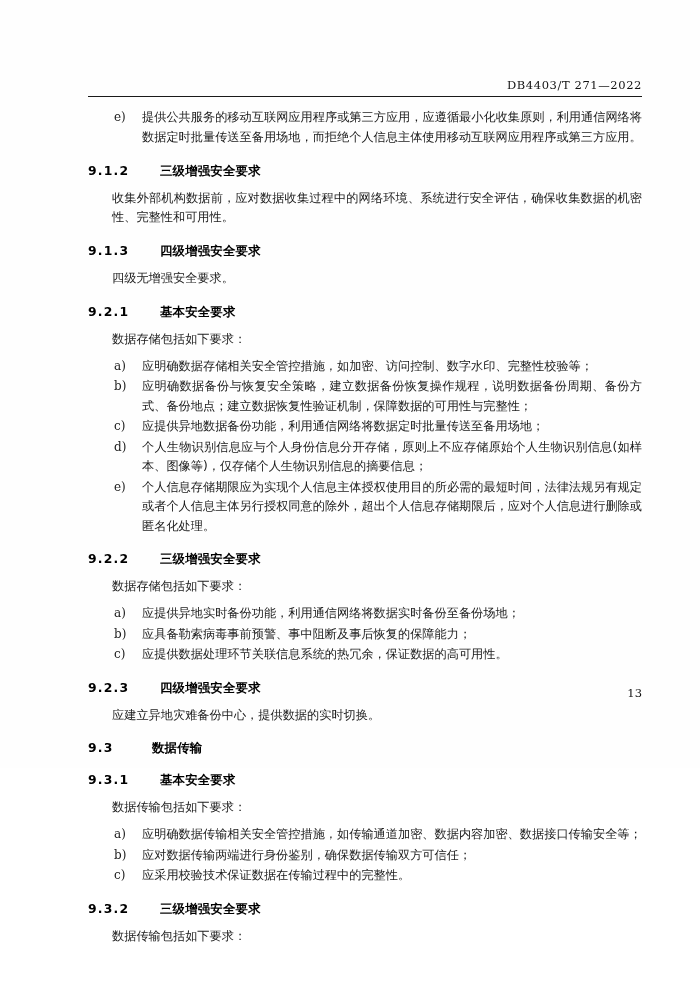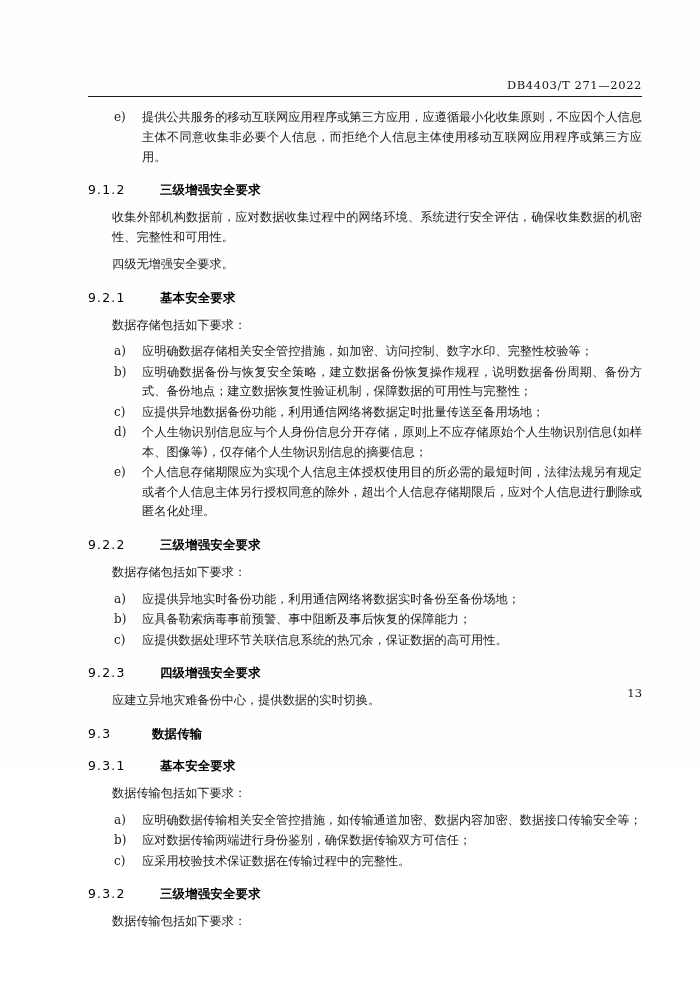--- a/index.html
+++ b/index.html
@@ -57,21 +57,21 @@
     font-size: 12.4px;
     font-weight: bold;
     color: #000;
     margin: 15px 0 9px 0;
     letter-spacing: 0.2px;
   }
   .heading .num {
     display: inline-block;
     min-width: 52px;
     letter-spacing: 1.2px;
-    font-weight: normal;
+    font-weight: bold;
   }
   .heading.level2 .num {
     min-width: 44px;
   }
   .heading .ttl {
     margin-left: 20px;
   }
   .para {
     font-size: 12.2px;
     line-height: 1.62;
@@ -132,26 +132,27 @@
 
 <div class="page">
 
   <div class="header">DB4403/T 271—2022</div>
   <div class="rule"></div>
 
   <div class="content">
 
     <div class="top-item">
       <span class="marker">e)</span>
-      <span class="text">提供公共服务的移动互联网应用程序或第三方应用，应遵循最小化收集原则，不应因个人信息主体不同意收集非必要个人信息，而拒绝个人信息主体使用移动互联网应用程序或第三方应用。</span>
+      <span class="text">提供公共服务的移动互联网应用程序或第三方应用，应遵循最小化收集原则，利用通信网络将数据定时批量传送至备用场地，而拒绝个人信息主体使用移动互联网应用程序或第三方应用。</span>
     </div>
 
     <div id="sections">
         <div class="heading"><span class="num">9.1.2</span><span class="ttl">三级增强安全要求</span></div>
         <div class="para indent">收集外部机构数据前，应对数据收集过程中的网络环境、系统进行安全评估，确保收集数据的机密性、完整性和可用性。</div>
+        <div class="heading"><span class="num">9.1.3</span><span class="ttl">四级增强安全要求</span></div>
         <div class="para indent">四级无增强安全要求。</div>
         <div class="heading"><span class="num">9.2.1</span><span class="ttl">基本安全要求</span></div>
         <div class="para indent">数据存储包括如下要求：</div>
         <div class="list">
           <div class="list-item">
             <span class="marker">a)</span>
             <span class="text">应明确数据存储相关安全管控措施，如加密、访问控制、数字水印、完整性校验等；</span>
           </div>
           <div class="list-item">
             <span class="marker">b)</span>

